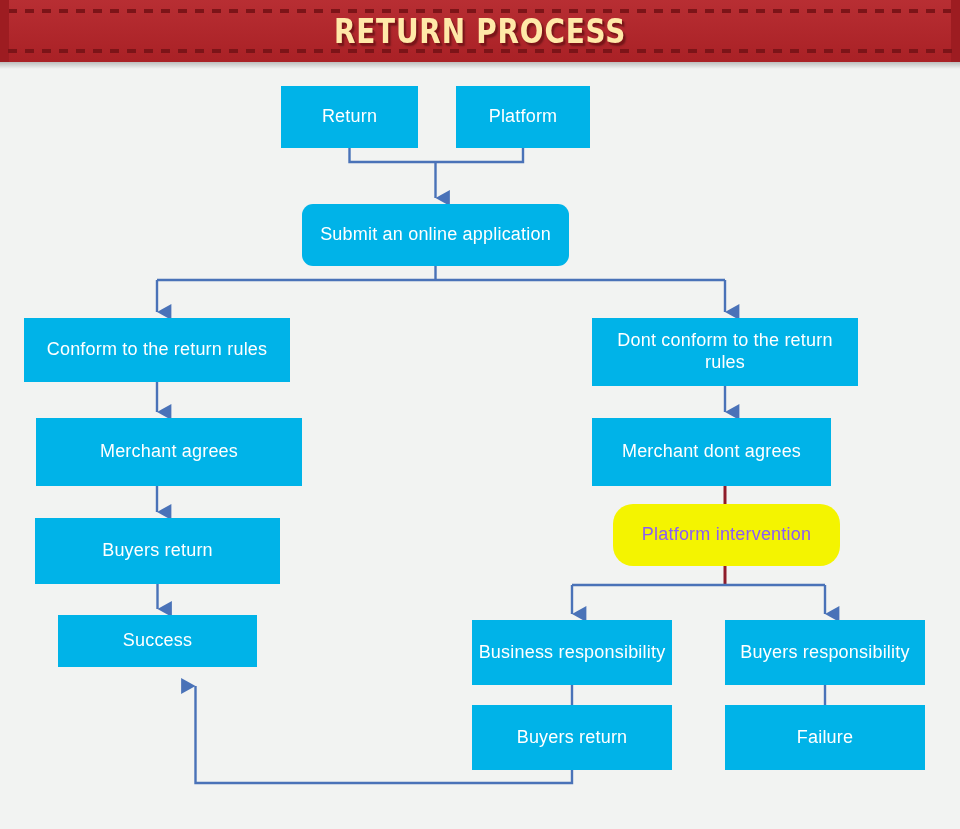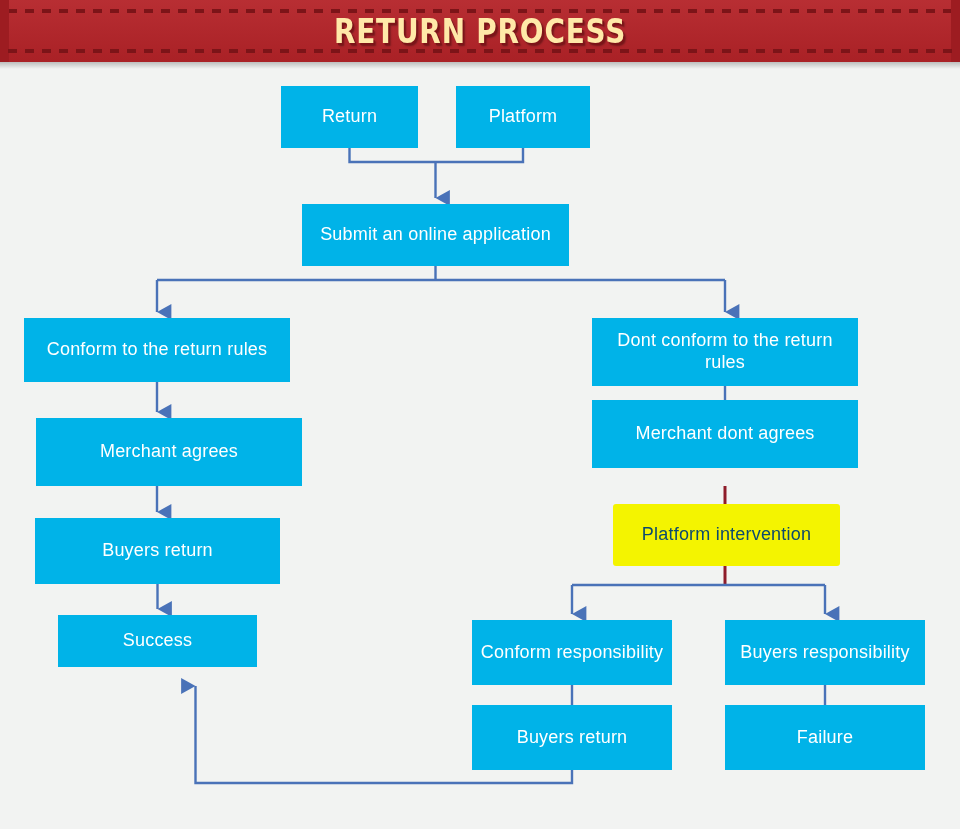--- a/index.html
+++ b/index.html
@@ -109,22 +109,22 @@
     text-align: center;
     color: #ffffff;
     background: #00b3e8;
     font-size: 18px;
     line-height: 1.22;
     padding: 6px 6px;
     letter-spacing: 0.2px;
   }
   .node.highlight {
     background: #f4f400;
-    color: #0c4a6e;
-    border-radius: 3px;
+    color: #8b5cf6;
+    border-radius: 20px;
   }
 </style>
 </head>
 <body>
 
 <div id="page">
 
   <div id="banner">
     <div id="banner-side-l"></div>
     <div id="banner-side-r"></div>
@@ -164,46 +164,46 @@
         </g>
     </svg>
 
     <div id="node-layer">
         <div class="node" style="left: 281px; top: 17px; width: 137px; height: 62px;">
           <span>Return</span>
         </div>
         <div class="node" style="left: 456px; top: 17px; width: 134px; height: 62px;">
           <span>Platform</span>
         </div>
-        <div class="node" style="left: 302px; top: 135px; width: 267px; height: 62px;">
+        <div class="node" style="left: 302px; top: 135px; width: 267px; height: 62px; border-radius: 11px;">
           <span>Submit an online application</span>
         </div>
         <div class="node" style="left: 24px; top: 249px; width: 266px; height: 64px;">
           <span>Conform to the return rules</span>
         </div>
         <div class="node" style="left: 36px; top: 349px; width: 266px; height: 68px;">
           <span>Merchant agrees</span>
         </div>
         <div class="node" style="left: 35px; top: 449px; width: 245px; height: 66px;">
           <span>Buyers return</span>
         </div>
         <div class="node" style="left: 58px; top: 546px; width: 199px; height: 52px;">
           <span>Success</span>
         </div>
         <div class="node" style="left: 592px; top: 249px; width: 266px; height: 68px;">
           <span>Dont conform to the return rules</span>
         </div>
-        <div class="node" style="left: 592px; top: 331px; width: 266px; height: 68px;">
+        <div class="node" style="left: 592px; top: 349px; width: 239px; height: 68px;">
           <span>Merchant dont agrees</span>
         </div>
         <div class="node highlight" style="left: 613px; top: 435px; width: 227px; height: 62px;">
           <span>Platform intervention</span>
         </div>
         <div class="node" style="left: 472px; top: 551px; width: 200px; height: 65px;">
-          <span>Conform responsibility</span>
+          <span>Business responsibility</span>
         </div>
         <div class="node" style="left: 472px; top: 636px; width: 200px; height: 65px;">
           <span>Buyers return</span>
         </div>
         <div class="node" style="left: 725px; top: 551px; width: 200px; height: 65px;">
           <span>Buyers responsibility</span>
         </div>
         <div class="node" style="left: 725px; top: 636px; width: 200px; height: 65px;">
           <span>Failure</span>
         </div>

